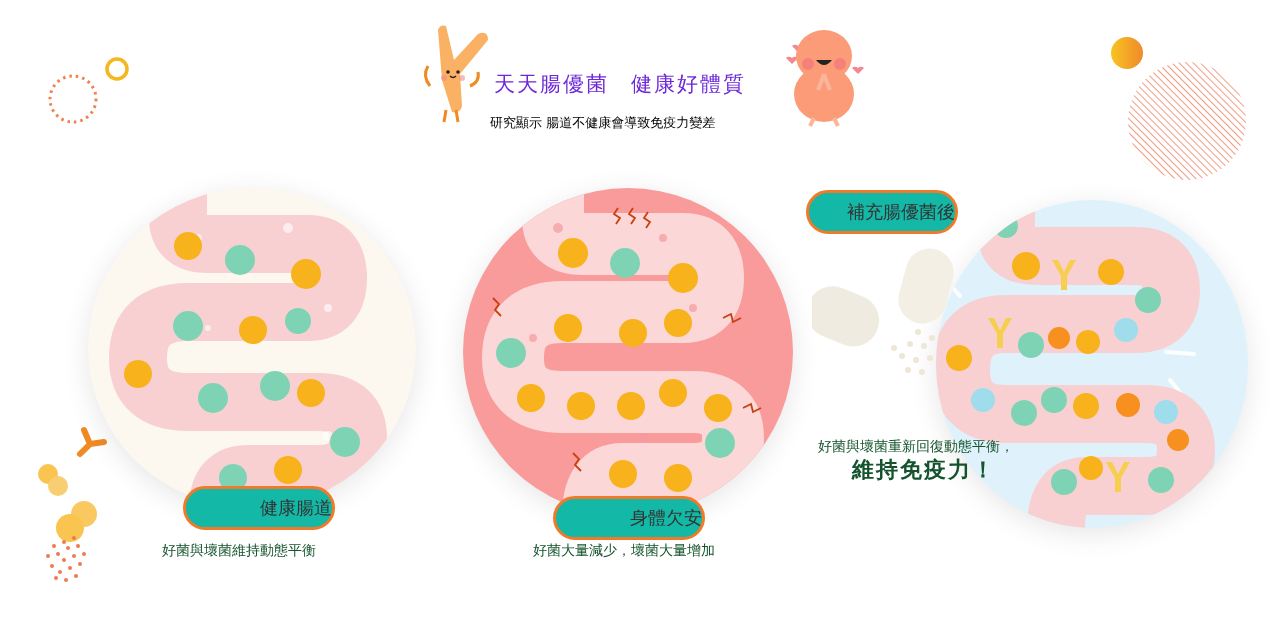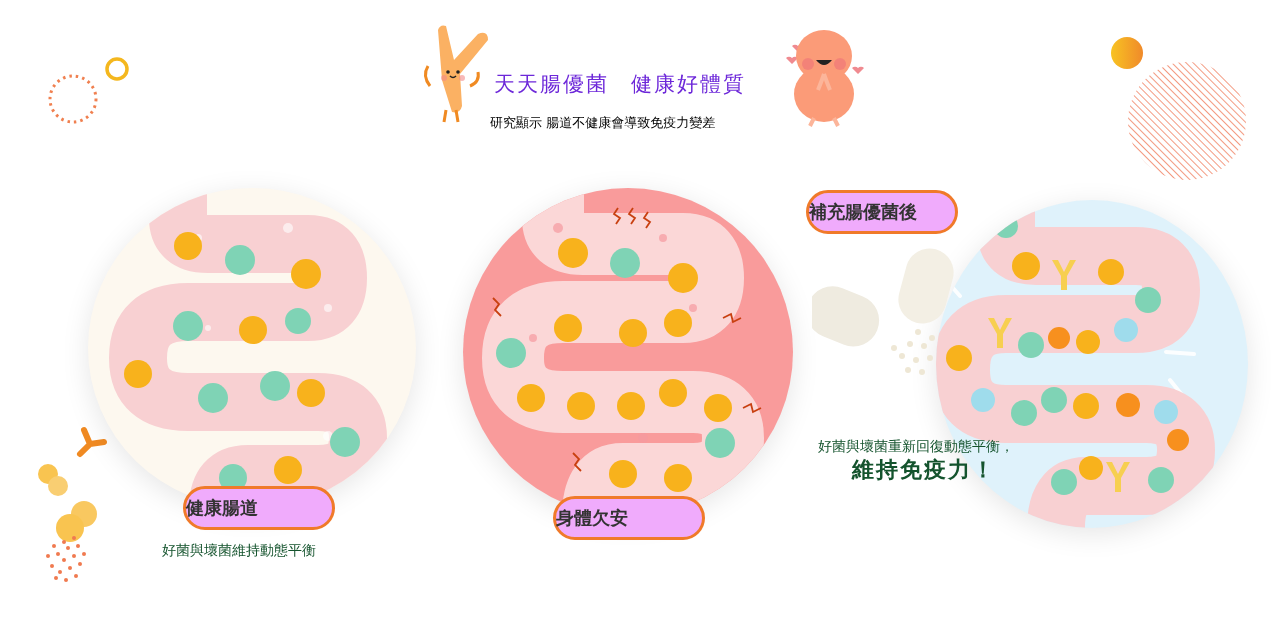--- a/index.html
+++ b/index.html
@@ -12,21 +12,21 @@
   .title { left: 494px; top: 70px; font-size: 21px; color: #6d28d9; letter-spacing: 2px; white-space: nowrap; }
   .title .gap { display: inline-block; width: 22px; }
   .subtitle { left: 490px; top: 112px; font-size: 13px; color: #000000; line-height: 21px; white-space: nowrap; }
 
   
   .circle { border-radius: 50%; overflow: hidden; box-shadow: 0 6px 28px rgba(0,0,0,0.10); }
   .c1 { left: 88px; top: 188px; width: 328px; height: 320px; background: #fdf8ef; }
   .c2 { left: 463px; top: 188px; width: 330px; height: 328px; background: #f99b9b; }
   .c3 { left: 936px; top: 200px; width: 312px; height: 328px; background: #dff2fb; }
 
-  .badge { background: #f0abfc; border: 3px solid #f07a2a; border-radius: 26px; font-size: 18px; font-weight: bold; color: #333; text-align: left; white-space: nowrap; }
+  .badge { background: #14b8a6; border: 3px solid #f07a2a; border-radius: 26px; font-size: 18px; font-weight: normal; color: #333; text-align: right; white-space: nowrap; }
   .b1 { left: 183px; top: 486px; width: 152px; height: 44px; line-height: 38px; }
   .b2 { left: 553px; top: 496px; width: 152px; height: 44px; line-height: 38px; }
   .b3 { left: 806px; top: 190px; width: 152px; height: 44px; line-height: 38px; }
 
   .cap { font-size: 14px; color: #14532d; line-height: 24px; white-space: nowrap; }
   .cap1 { left: 162px; top: 538px; }
   .cap2 { left: 533px; top: 538px; }
   .cap3a { left: 818px; top: 434px; font-size: 14px; }
   .cap3b { left: 852px; top: 458px; font-size: 22px; font-weight: bold; letter-spacing: 2px; text-align: right; }
 
@@ -213,20 +213,21 @@
         <path d="M185 24 l-4 6 l6 4 l-4 6"></path>
         <path d="M30 110 l6 6 l-4 6 l6 6"></path>
         <path d="M260 130 l8 -4 l2 8 l8 -4"></path>
         <path d="M280 220 l8 -4 l2 8 l8 -4"></path>
         <path d="M110 265 l6 6 l-4 6 l6 6"></path>
       </g>
   </svg>
 </div>
 <div class="abs badge b2">身體欠安</div>
 <div class="abs cap cap2">
+  <div>好菌大量減少，壞菌大量增加</div>
 </div>
 
 <div class="abs circle c3">
   <svg width="312" height="328" viewBox="0 0 312 328">
     <g stroke="#fff" stroke-width="4" stroke-linecap="round" opacity=".9">
         <line x1="230" y1="130" x2="252" y2="122"></line>
         <line x1="230" y1="152" x2="258" y2="154"></line>
         <line x1="234" y1="180" x2="250" y2="200"></line>
         <line x1="10" y1="80" x2="24" y2="96"></line>
       </g>

